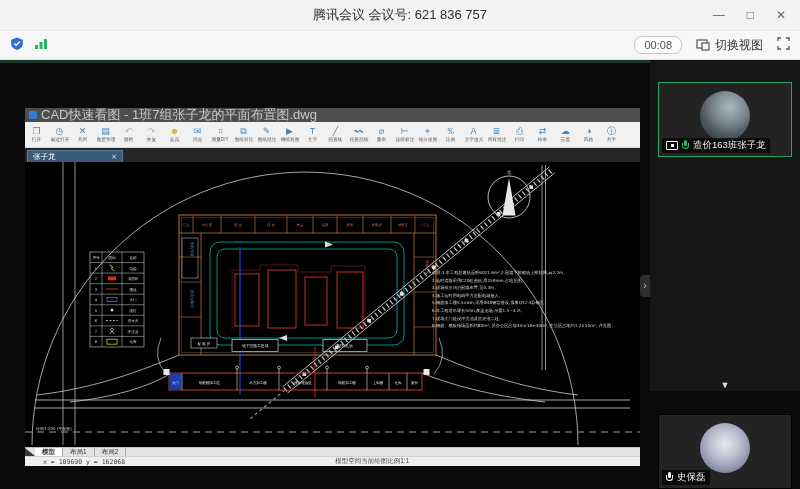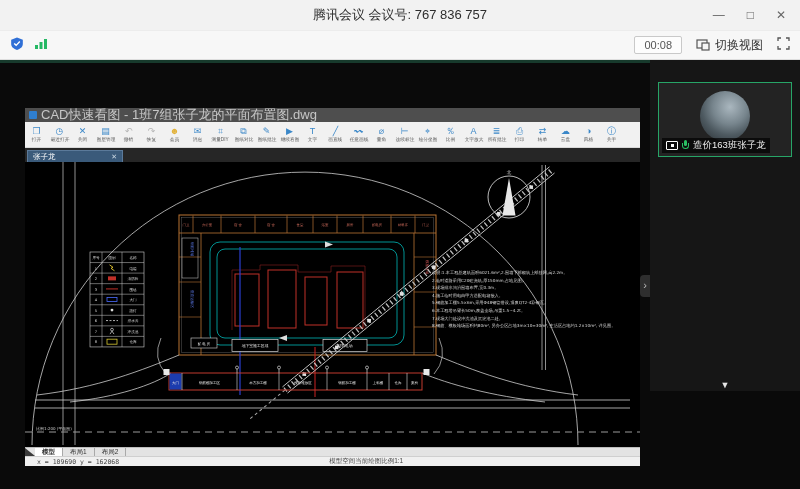--- a/index.html
+++ b/index.html
@@ -4,21 +4,21 @@
 <style>
   *{margin:0;padding:0;box-sizing:border-box}
   html,body{width:800px;height:489px;overflow:hidden;background:#000;font-family:"Liberation Sans","DejaVu Sans",sans-serif}
   
   .titlebar{position:relative;height:30px;background:#f2f2f2;display:flex;align-items:center}
   .title{position:absolute;left:0;right:0;text-align:center;font-size:13px;color:#2e2e2e}
   .winctrl{margin-left:auto;display:flex;gap:22px;padding-right:14px;color:#666;font-size:12px;z-index:2}
   .winctrl span{cursor:default}
   .subbar{height:30px;background:#f7f7f7;border-top:1px solid #ececec;border-bottom:1px solid #dedede;display:flex;align-items:center;padding:0 10px;gap:10px}
   .subbar .right{margin-left:auto;display:flex;align-items:center;gap:14px}
-  .timerbox{border:1px solid #c9c9c9;border-radius:2px;background:#fdfdfd;font-size:11px;color:#555;padding:2px 9px}
+  .timerbox{border:1px solid #c9c9c9;border-radius:8px;background:#fdfdfd;font-size:11px;color:#555;padding:2px 9px}
   .switchview{display:flex;align-items:flex-end;gap:5px;font-size:12px;color:#333;cursor:default}
   
   .main{position:relative;width:800px;height:429px;background:#0a0a0a}
   .share-topline{position:absolute;left:0;top:0;width:100%;height:3px;background:#173a2c}
   
   .cadwin{position:absolute;left:25px;top:48px;width:615px;height:358px}
   .cad-titlebar{height:14px;background:#4e4e4e;color:#c6c6c6;font-size:13px;line-height:14px;padding-left:16px;position:relative;white-space:nowrap;overflow:hidden}
   .cad-appicon{position:absolute;left:4px;top:3px;width:8px;height:8px;background:#2f7fd0;border-radius:1px}
   .cad-toolbar{height:26px;background:#f1f1f1;border-bottom:1px solid #d8d8d8;display:flex;overflow:hidden}
   .tbi{width:23px;display:flex;flex-direction:column;align-items:center;justify-content:center;overflow:hidden}
@@ -26,21 +26,21 @@
   .tbi .l{font-size:5.5px;color:#555;white-space:nowrap;transform:scale(.85)}
   .cad-tabrow{height:14px;background:#262626;display:flex;align-items:flex-end}
   .doctab{margin-left:2px;height:12px;width:96px;background:#3a5a7a;border:1px solid #5b7a9a;border-bottom:none;color:#fff;font-size:7.5px;display:flex;align-items:center;justify-content:space-between;padding:0 5px}
   .doctab .x{color:#c8d6e2;font-size:7px}
   .cad-canvas{position:relative;height:285px;background:#000}
   .cad-layouttabs{height:9px;background:#e3e3e3;border-top:1px solid #bdbdbd;display:flex;align-items:stretch;font-size:6.5px;color:#333}
   .lt-wedge{width:10px;background:#3a3a3a;clip-path:polygon(0 0,100% 100%,0 100%)}
   .ltab{padding:0 7px;display:flex;align-items:center;border-right:1px solid #a9a9a9}
   .ltab.active{background:#fff;font-weight:bold}
   .cad-statusbar{height:10px;background:#f0f0f0;border-top:1px solid #cfcfcf;display:flex;align-items:center;font-size:6.5px;color:#444}
-  .cad-statusbar .coords{margin-left:12px;font-family:"DejaVu Sans Mono",monospace}
+  .cad-statusbar .coords{margin-left:18px;font-family:"DejaVu Sans Mono",monospace}
   .cad-statusbar .scale{margin-left:210px}
   .sidenote-svg{position:absolute;left:10px;top:260px}
   
   .toast{position:absolute;right:0;top:2px;height:18px;width:78px;background:rgba(58,58,58,.94);color:#ececec;font-size:10.5px;line-height:18px;padding-left:6px;white-space:nowrap;overflow:hidden}
   
   .collapse{position:absolute;left:640px;top:215px;width:10px;height:22px;background:#2e2e2e;border-radius:4px 0 0 4px;color:#b9b9b9;font-size:11px;line-height:21px;text-align:center;cursor:pointer}
   
   .sidebar{position:absolute;right:0;top:0;width:150px;height:331px;background:#161616}
   .tile{position:absolute;left:8px;width:134px;height:75px;background:#232323;overflow:hidden;border:1px solid #000}
   .tile.speaking{border:1px solid #27a567}
@@ -67,21 +67,21 @@
   .obadge{position:relative;width:11px;height:11px;background:#f08c1e;border-radius:2px;flex:none}
   .obadge::before{content:"";position:absolute;left:3.5px;top:1.5px;width:4px;height:4px;border-radius:50%;background:#fff}
   .obadge::after{content:"";position:absolute;left:2px;top:6px;width:7px;height:4px;border-radius:3px 3px 0 0;background:#fff}
   .moretri{position:absolute;left:50%;bottom:1px;transform:translateX(-50%);color:#e6e6e6;font-size:9px}
   svg text{font-family:"DejaVu Sans",sans-serif}
 </style>
 </head>
 <body>
 
 <div class="titlebar">
-  <div class="title">腾讯会议 会议号: 767 836 757</div>
+  <div class="title">腾讯会议 会议号: 621 836 757</div>
   <div class="winctrl">
     <span>—</span>
     <span>□</span>
     <span>✕</span>
   </div>
 </div>
 
 <div class="subbar">
   <span>
     <svg width="14" height="15" viewBox="0 0 12 12">
@@ -442,15 +442,22 @@
 
   <div class="sidebar">
     <div class="tile speaking" style="top:22px">
       <div class="avatar av1"></div>
       <div class="tilebar">
         <span class="ssicon"></span>
         <span class="mic green"></span>
         <span class="pname">造价163班张子龙</span>
       </div>
     </div>
+    <div class="tile" style="top:354px">
+      <div class="avatar av5"></div>
+      <div class="tilebar">
+        <span class="mic"></span>
+        <span class="pname">史保磊</span>
+      </div>
+    </div>
     <div class="moretri">▼</div>
   </div>
 </div>
 
 </body></html>

